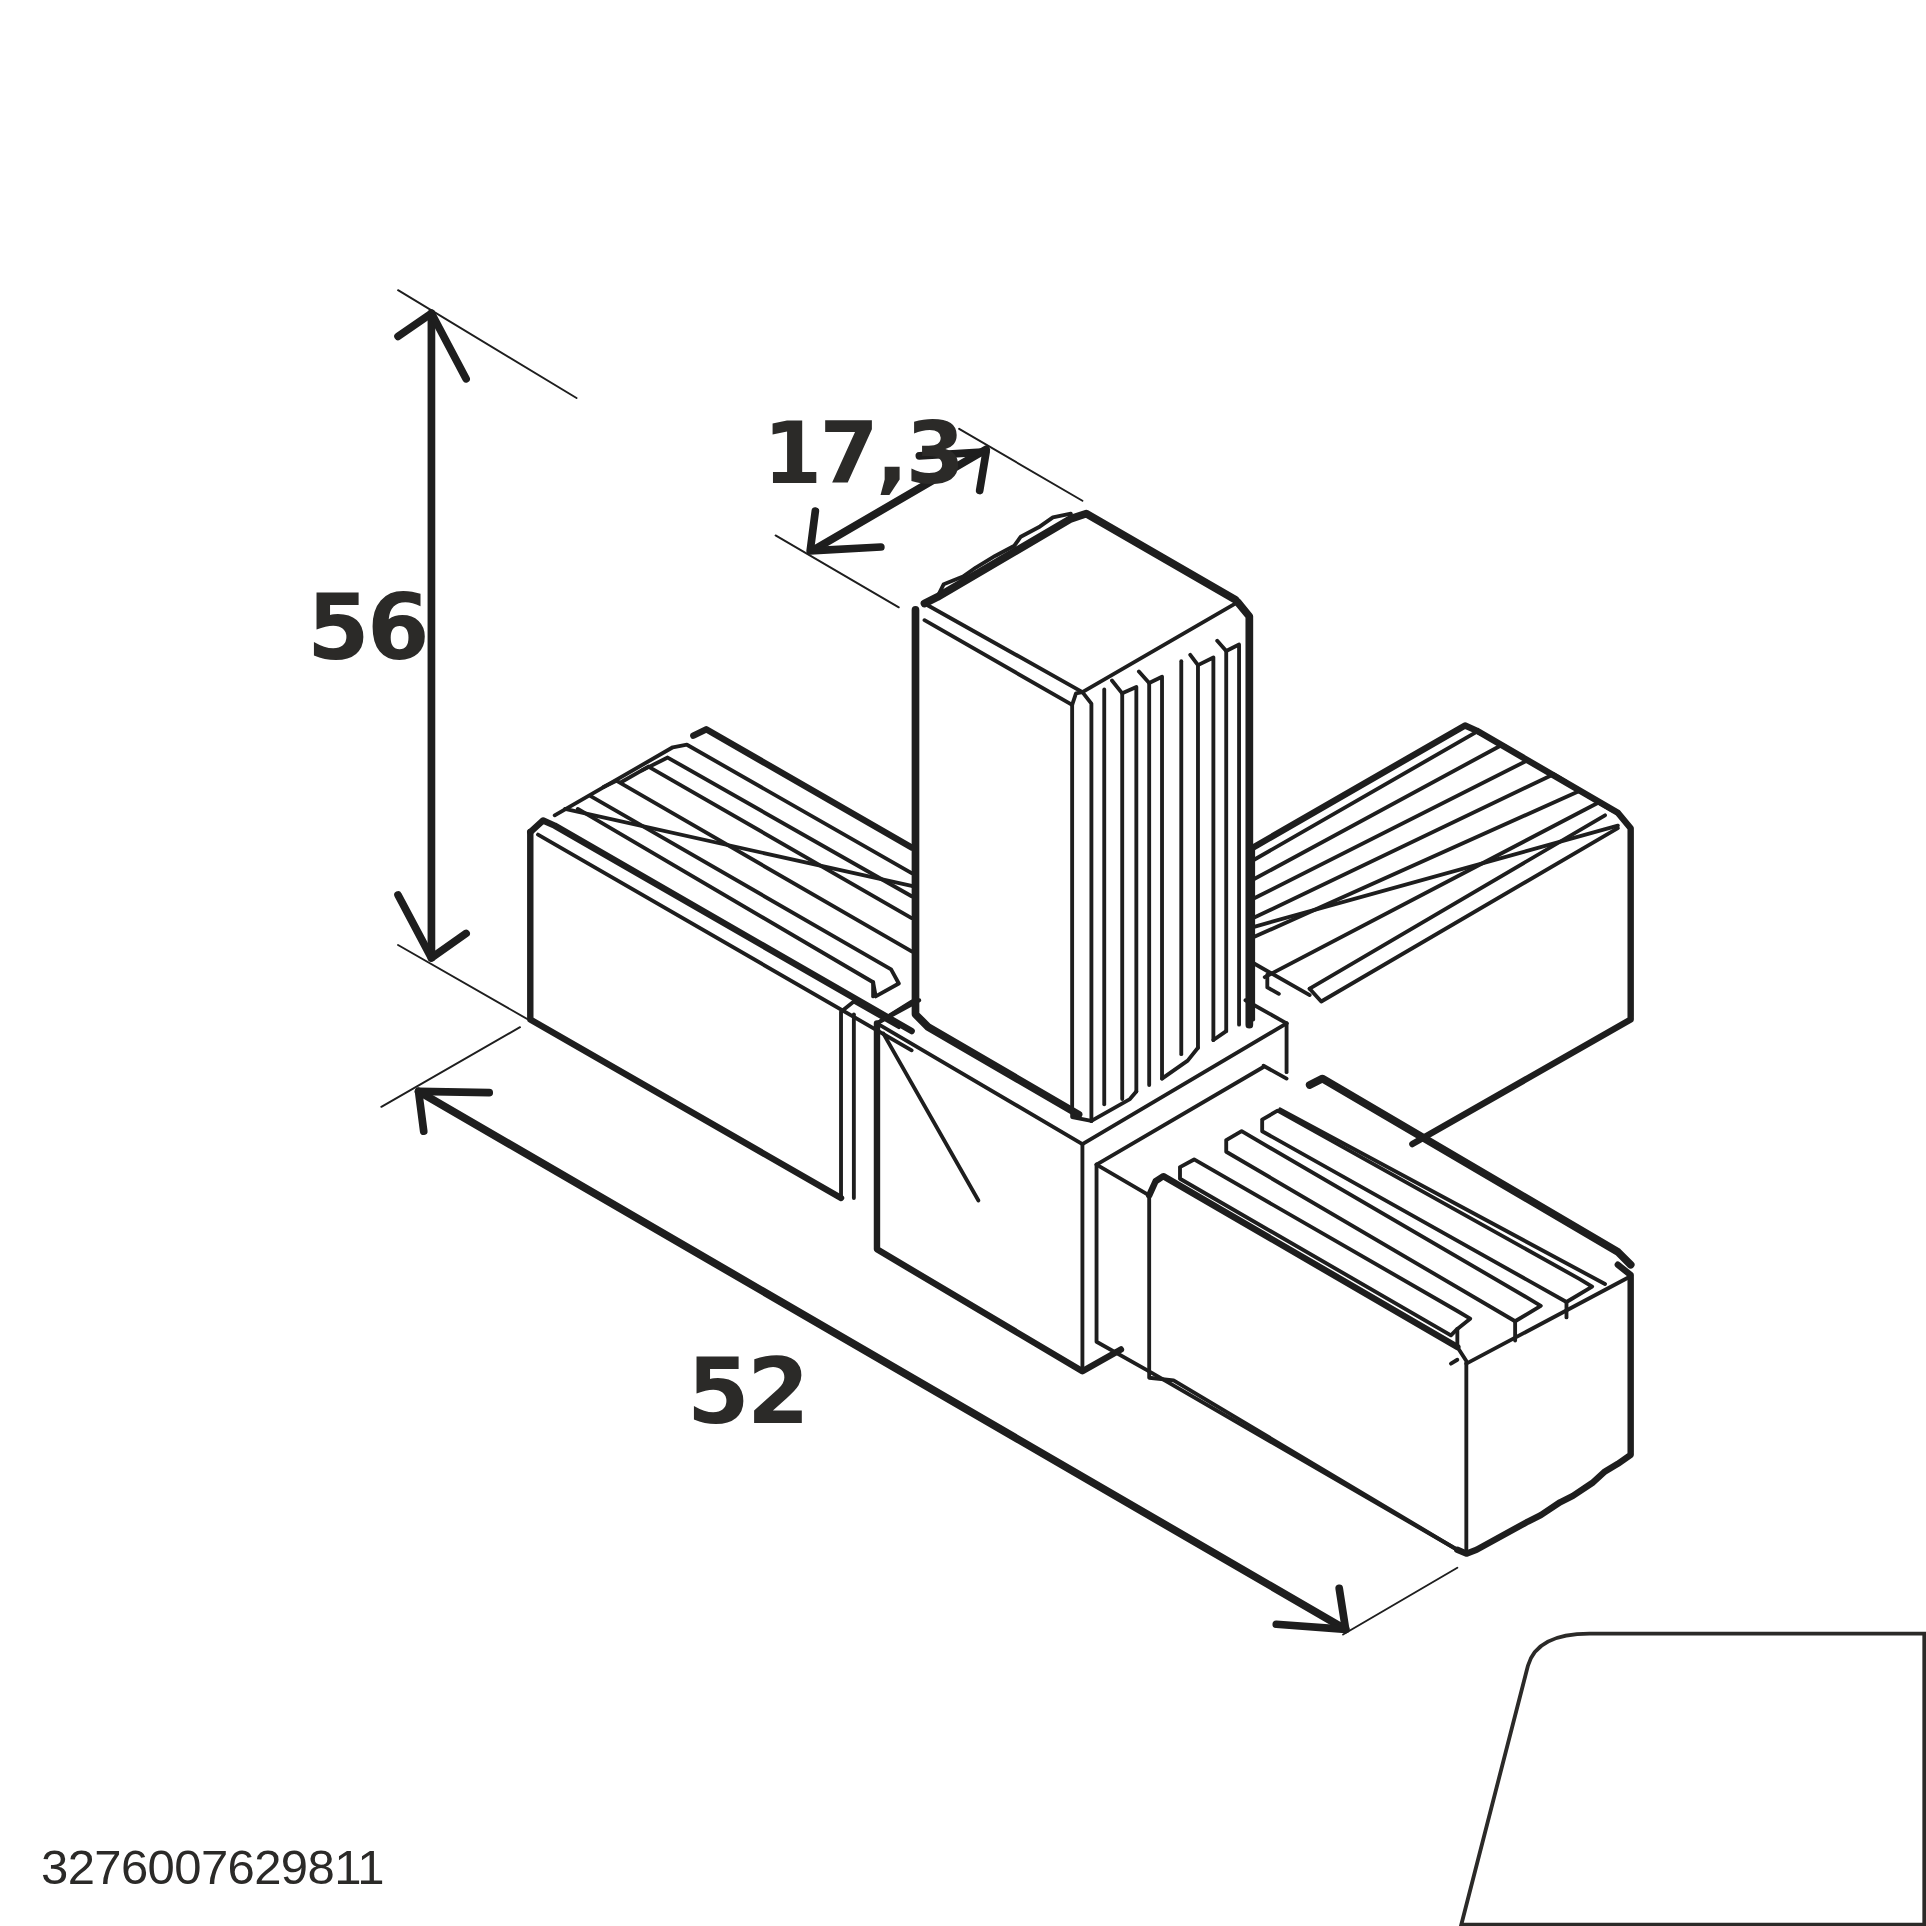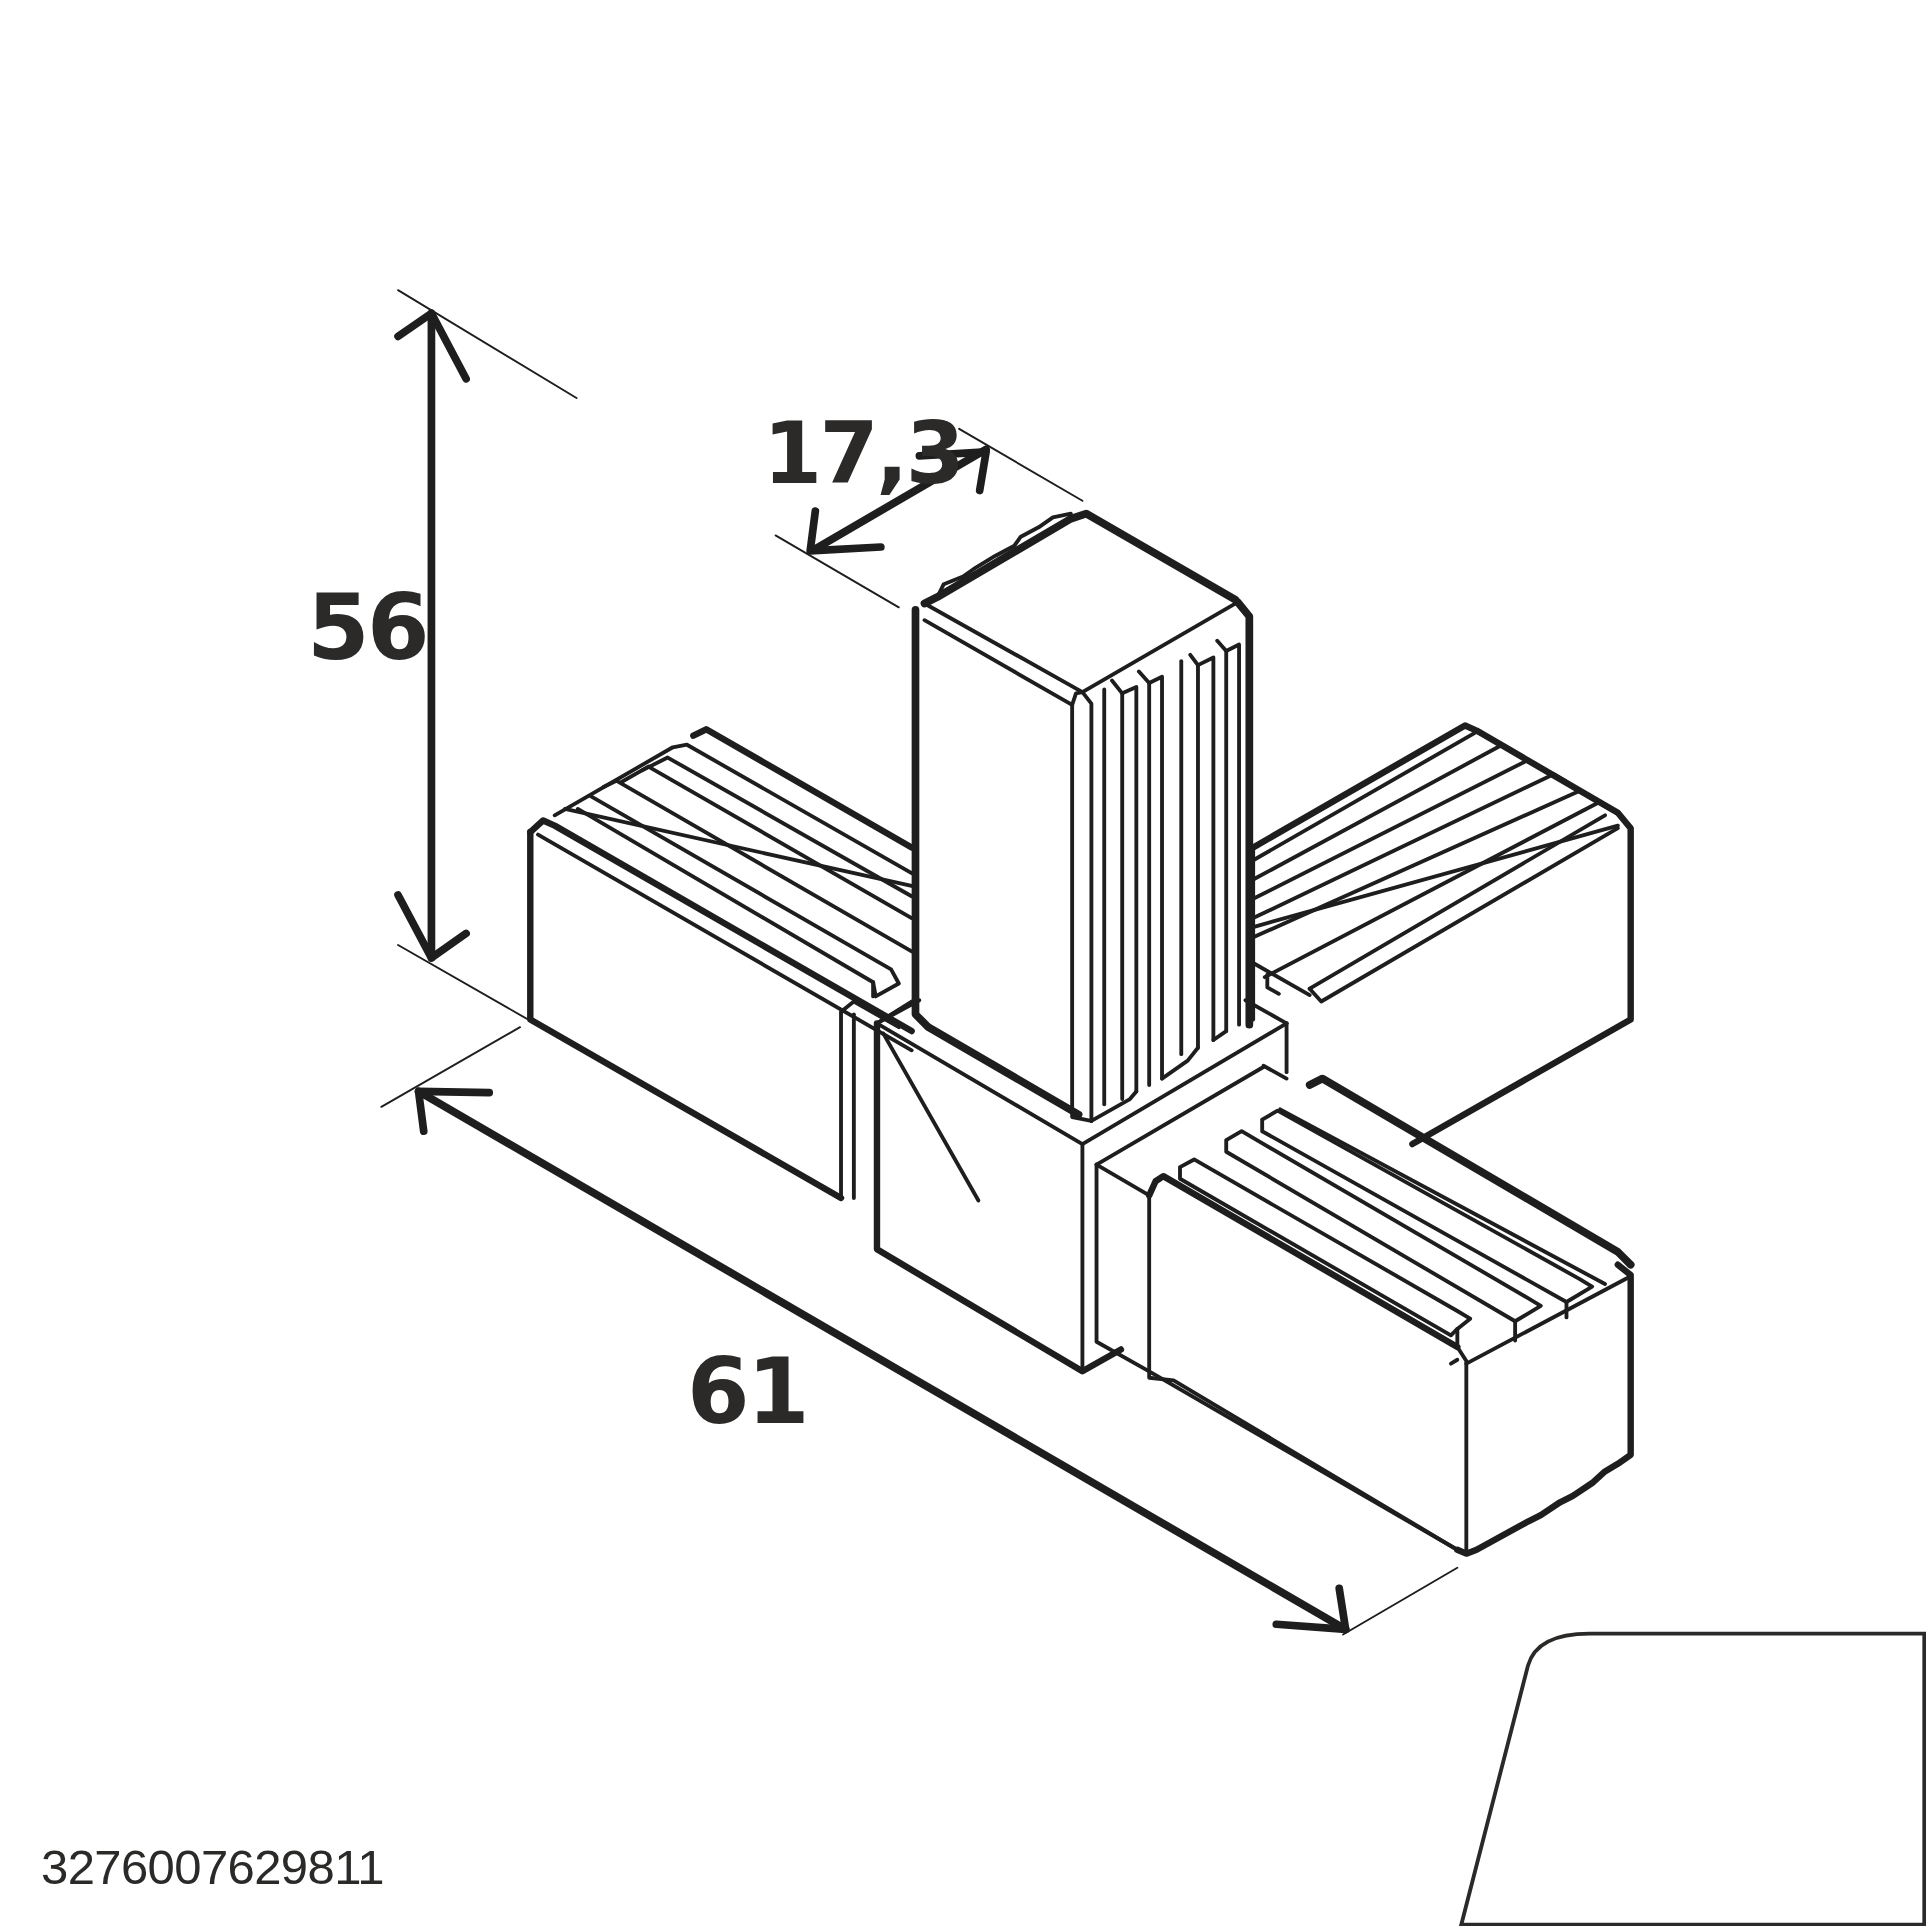--- a/index.html
+++ b/index.html
@@ -159,21 +159,21 @@
         <polyline points="1994,1728 2500,2000"></polyline>
         <polyline points="2270,2070 2270,2098"></polyline>
         <polyline points="2360,2058 2360,2088"></polyline>
         <polyline points="2440,2028 2440,2052"></polyline>
       </g>
     </g>
   </svg>
 
   <div class="dim-label dim-56">56</div>
   <div class="dim-label dim-173">17,3</div>
-  <div class="dim-label dim-92">61</div>
+  <div class="dim-label dim-92">52</div>
 
   <div class="article-code">3276007629811</div>
 
   <svg class="corner-tab" viewBox="0 0 730 460" xmlns="http://www.w3.org/2000/svg">
     <path d="M 6 458 L 110 54 Q 124 4 206 4 L 728 4 L 728 458 Z" fill="#ffffff" stroke="#2b2a28" stroke-width="6"></path>
   </svg>
 
 </div>
 
 

